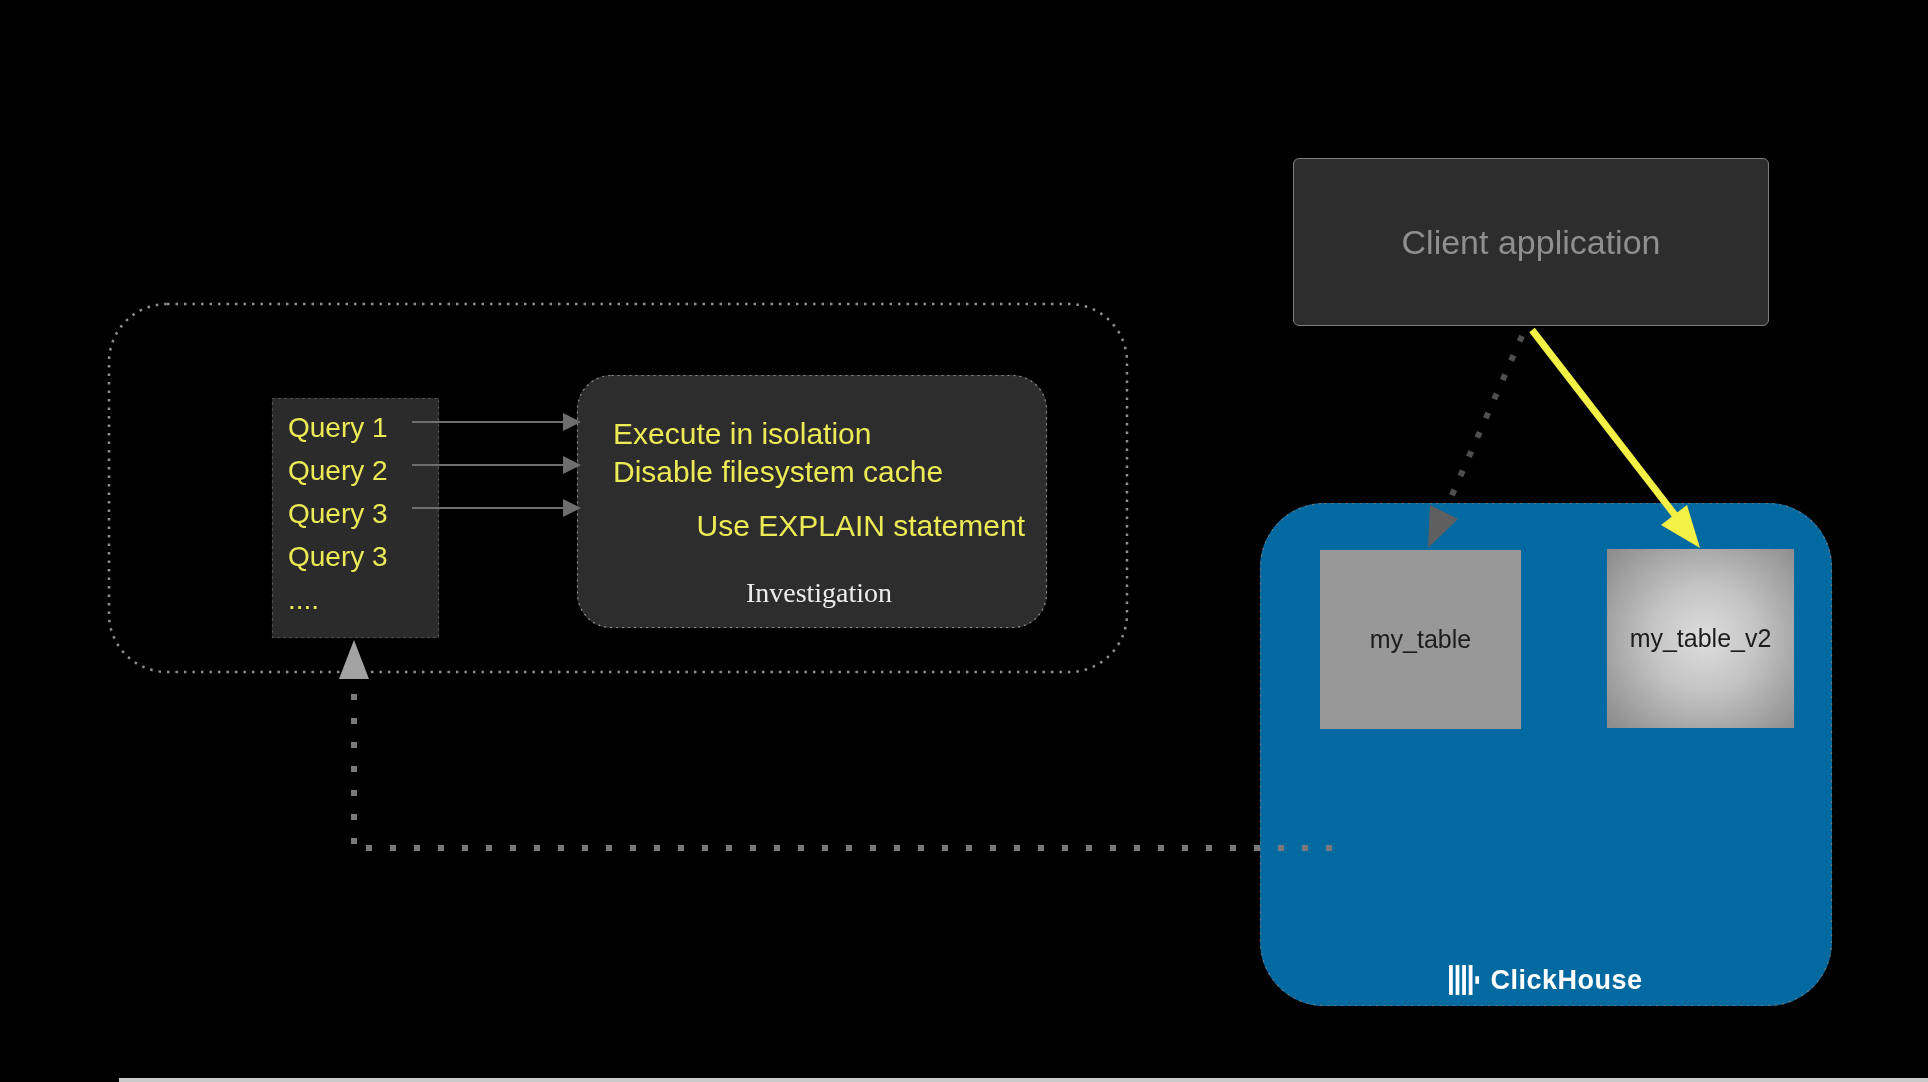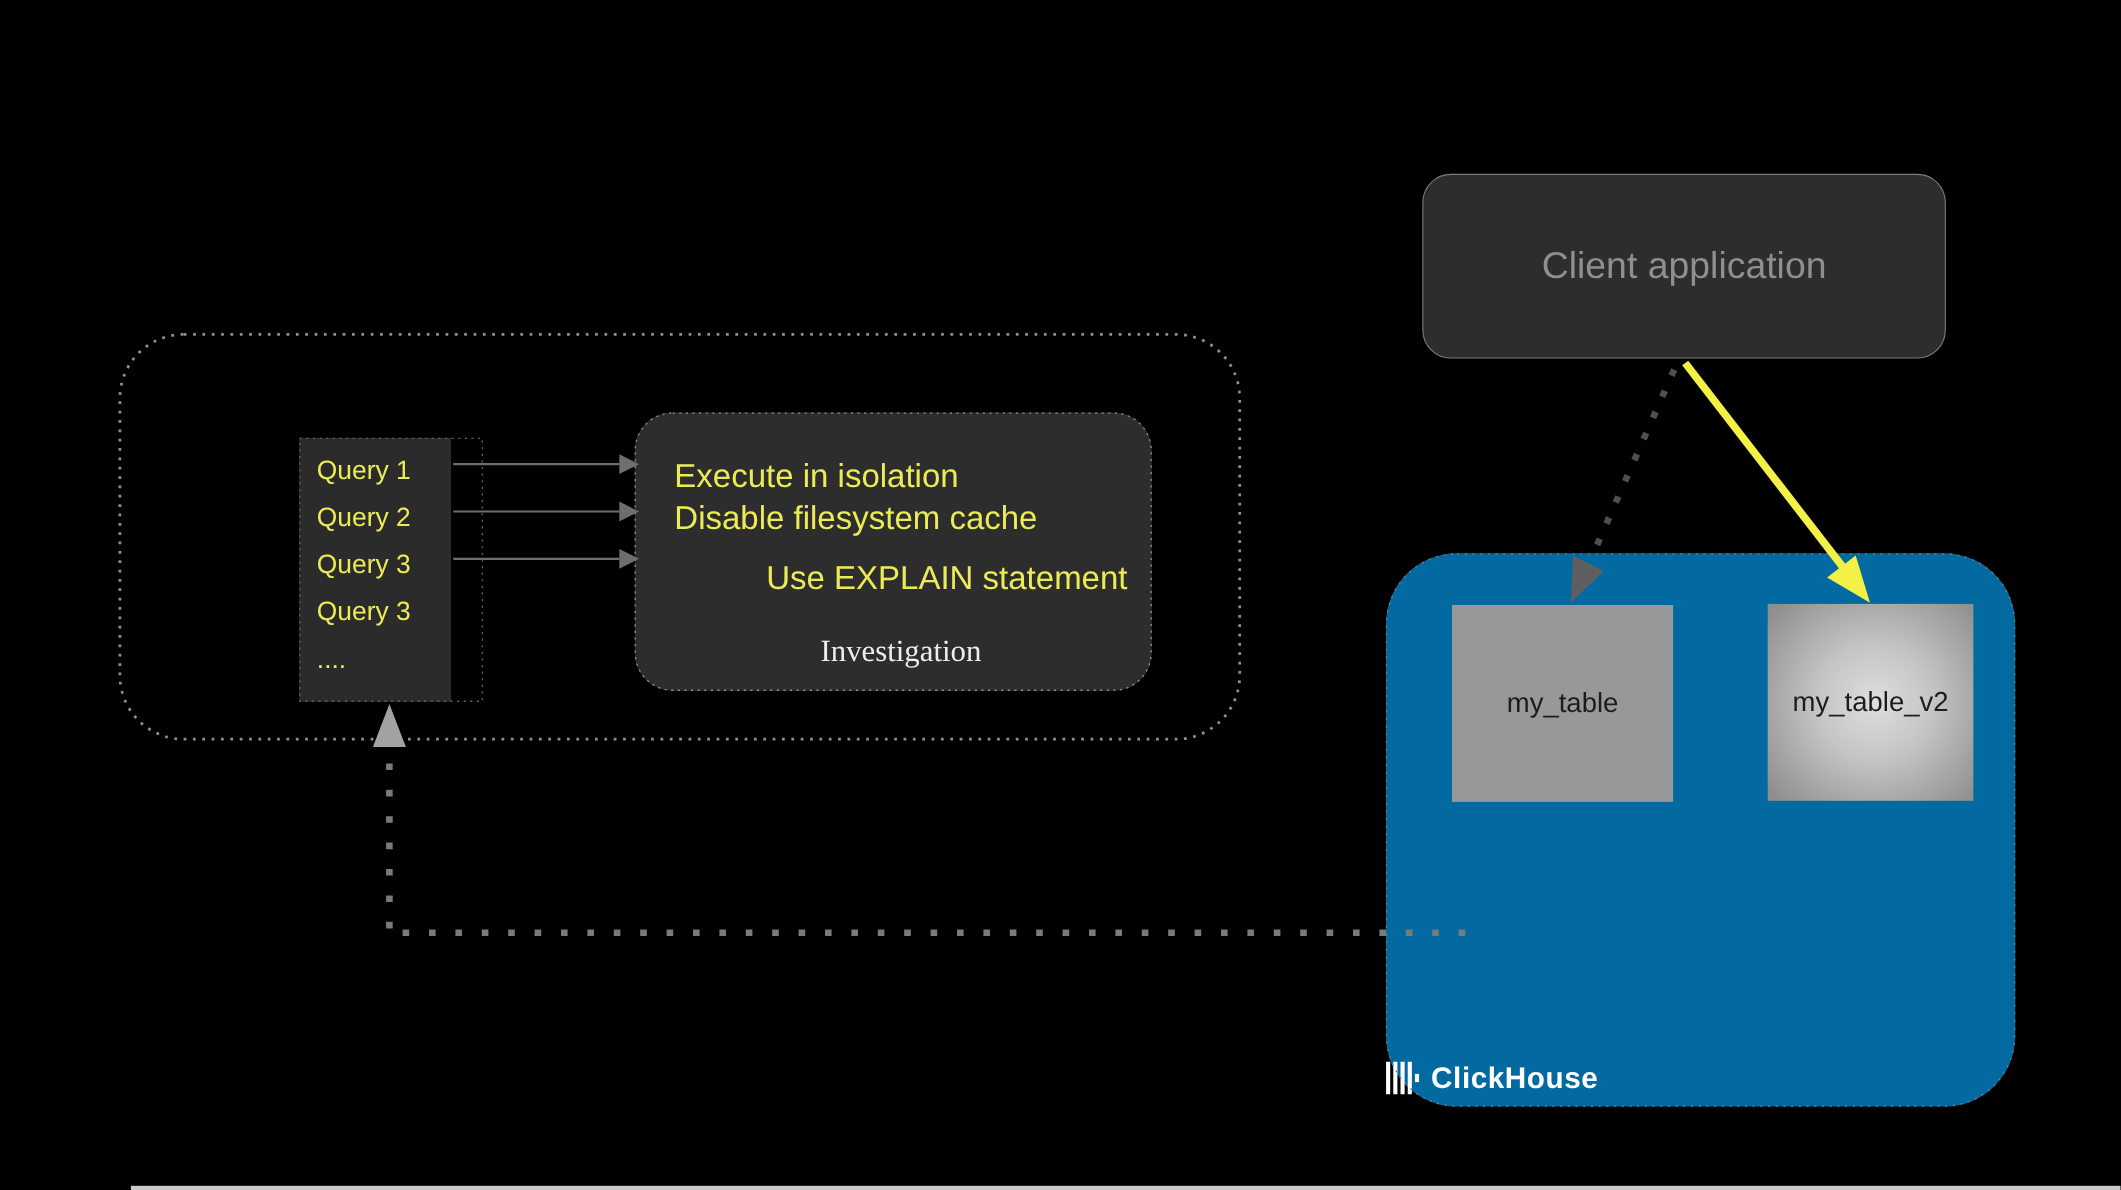--- a/index.html
+++ b/index.html
@@ -5,33 +5,33 @@
   html,body{margin:0;padding:0;background:#000;}
   .canvas{
     position:relative;width:1928px;height:1082px;background:#000;
     font-family:"Liberation Sans",sans-serif;overflow:hidden;
   }
   .abs{position:absolute;}
 
   
   #client-box{
     left:1293px;top:158px;width:476px;height:168px;
-    background:#2d2d2d;border:1px solid #7c7c7c;border-radius:26px;
+    background:#2d2d2d;border:1px solid #7c7c7c;border-radius:6px;
     display:flex;align-items:center;justify-content:center;
     color:#8f8f8f;font-size:34px;box-sizing:border-box;
   }
 
   
   #group{left:108px;top:303px;width:1020px;height:370px;}
 
   
   #query-box{
-    left:272px;top:398px;width:138px;height:240px;background:#2b2b2b;
+    left:272px;top:398px;width:167px;height:240px;background:#2b2b2b;
     box-sizing:border-box;padding:8px 0 0 16px;
-    color:var(--yellow,#ecea55);font-size:24px;line-height:43px;
+    color:var(--yellow,#ecea55);font-size:28px;line-height:43px;
   }
 
   
   #inv-box{
     left:577px;top:375px;width:470px;height:253px;background:#2d2d2d;
     border-radius:34px;box-sizing:border-box;padding:40px 22px 0 36px;
     color:var(--yellow,#ecea55);font-size:30px;
   }
   #inv-box .tip{line-height:38px;}
   #inv-box .tip3{margin-top:16px;text-align:right;}
@@ -53,21 +53,21 @@
     display:flex;align-items:center;justify-content:center;
     font-size:25px;color:#1c1c1c;
   }
   #query-logs{
     left:80px;top:272px;width:430px;height:147px;background:#9c9c9c;
     border-radius:26px;display:flex;align-items:center;justify-content:center;
     font-size:38px;color:#3a3a3a;
   }
   #brand{
     left:0;right:0;bottom:8px;height:36px;
-    display:flex;align-items:center;gap:9px;color:#fff;
+    display:flex;align-items:center;justify-content:center;gap:9px;color:#fff;
   }
   #brand .txt{font-size:27px;font-weight:600;letter-spacing:.5px;}
 
   #bottom-strip{left:119px;right:0;bottom:0;height:4px;background:#c9c9c9;}
 
   #overlay{left:0;top:0;pointer-events:none;}
 </style>
 </head>
 <body>
 

